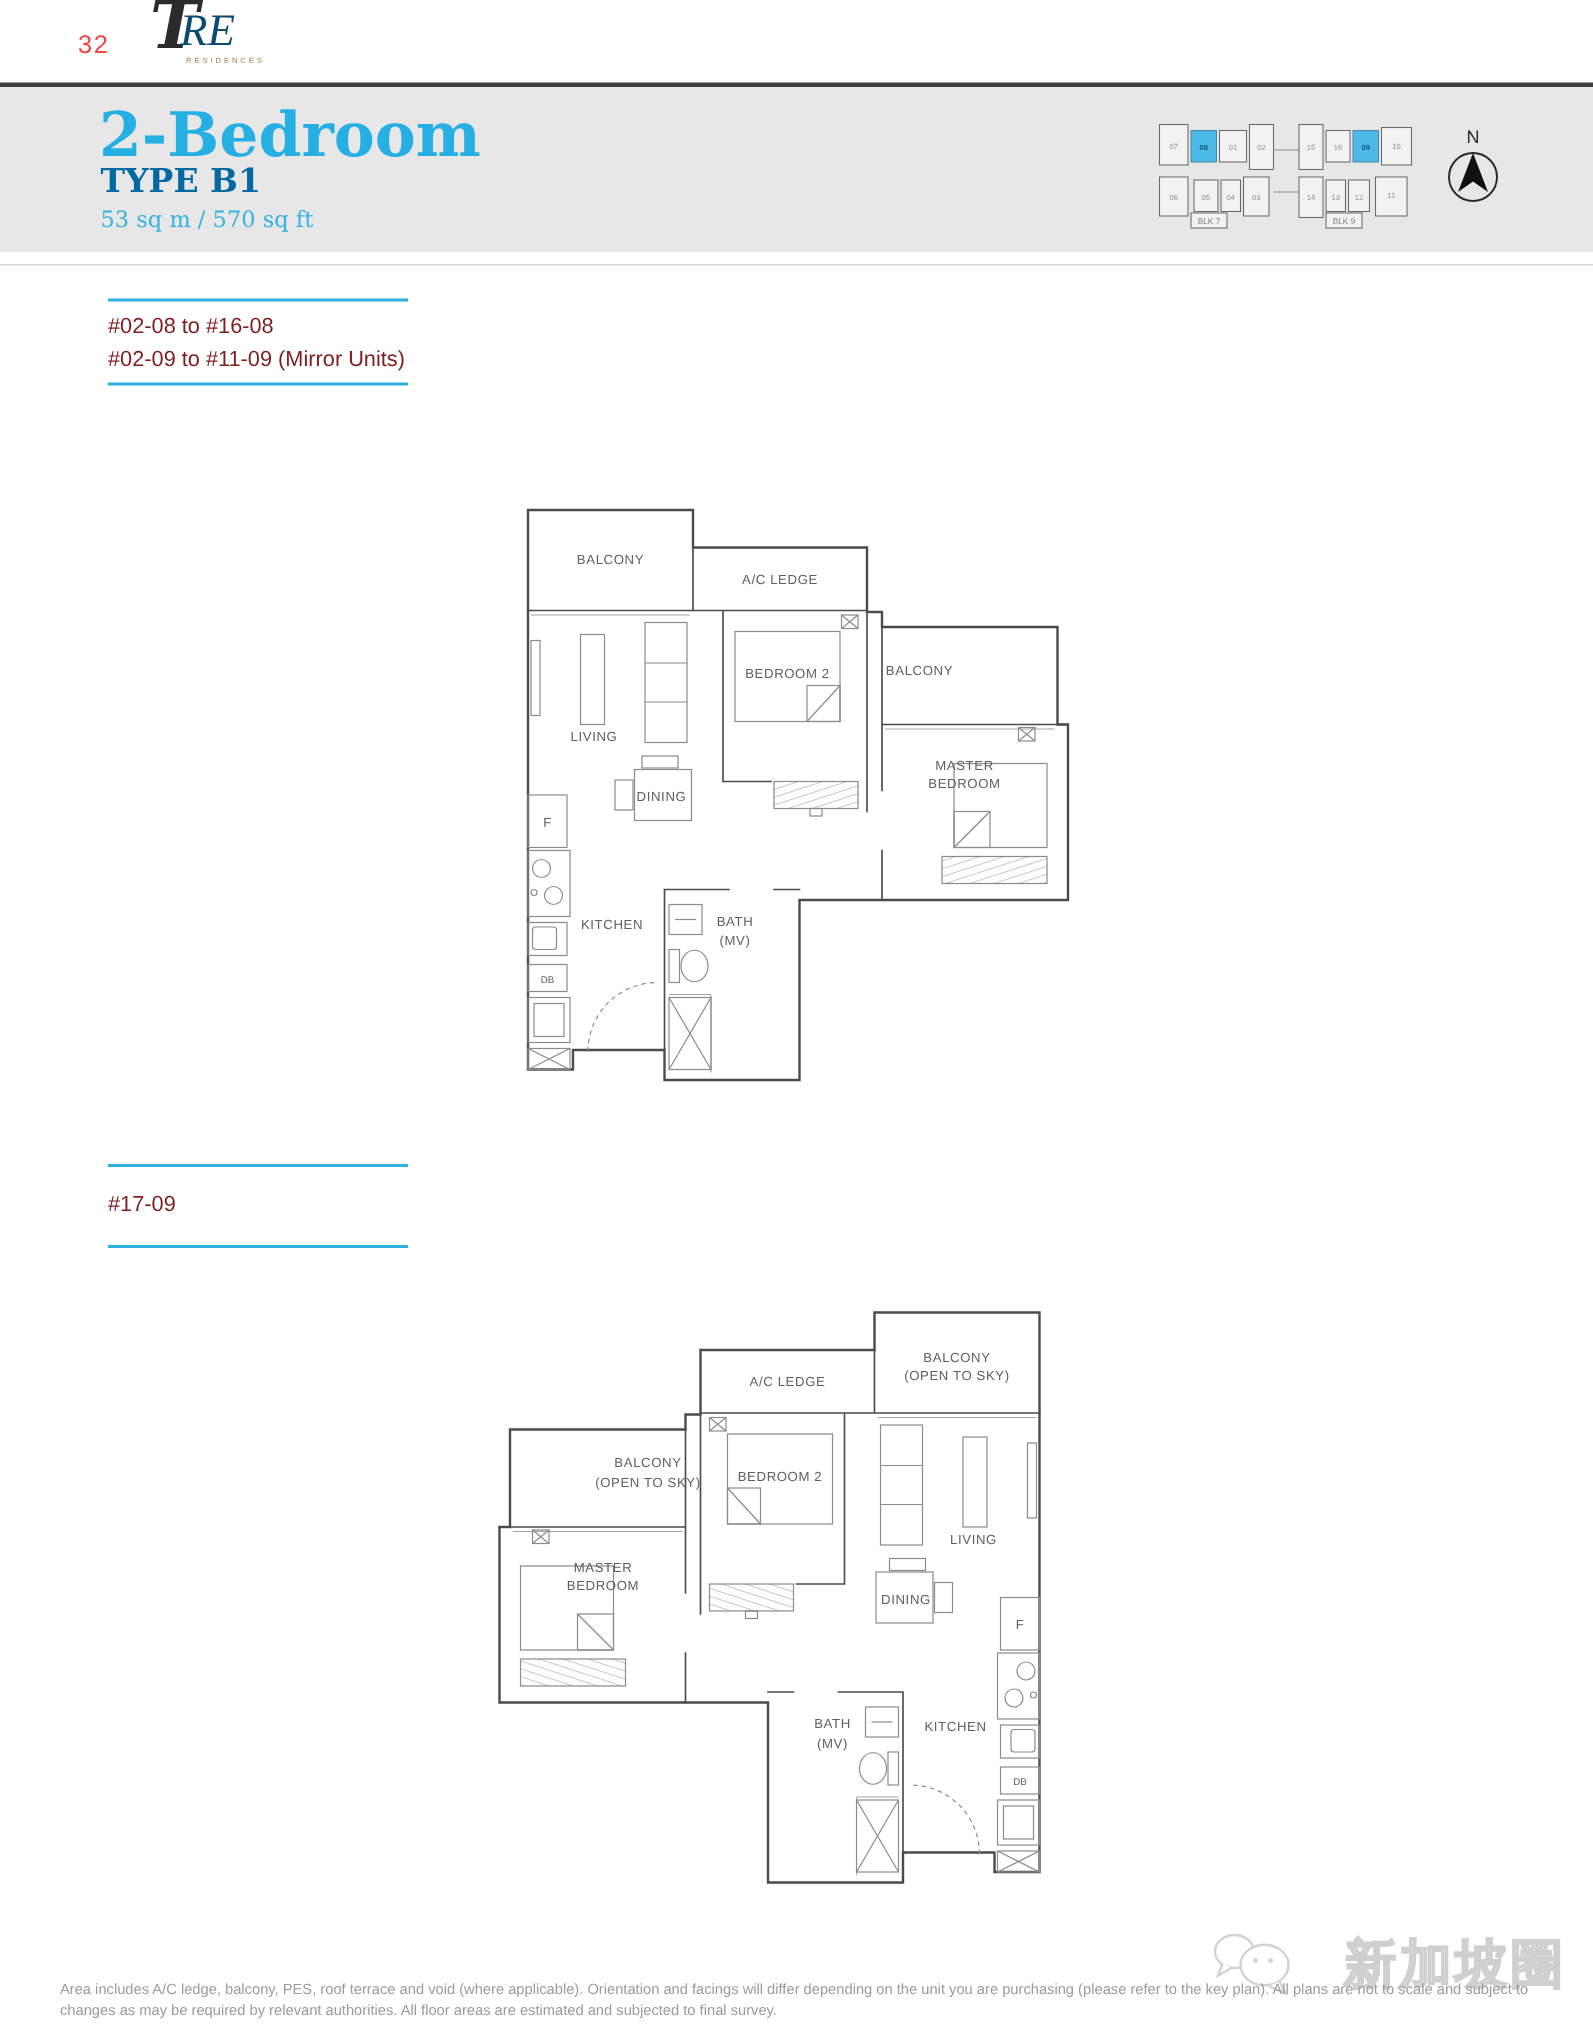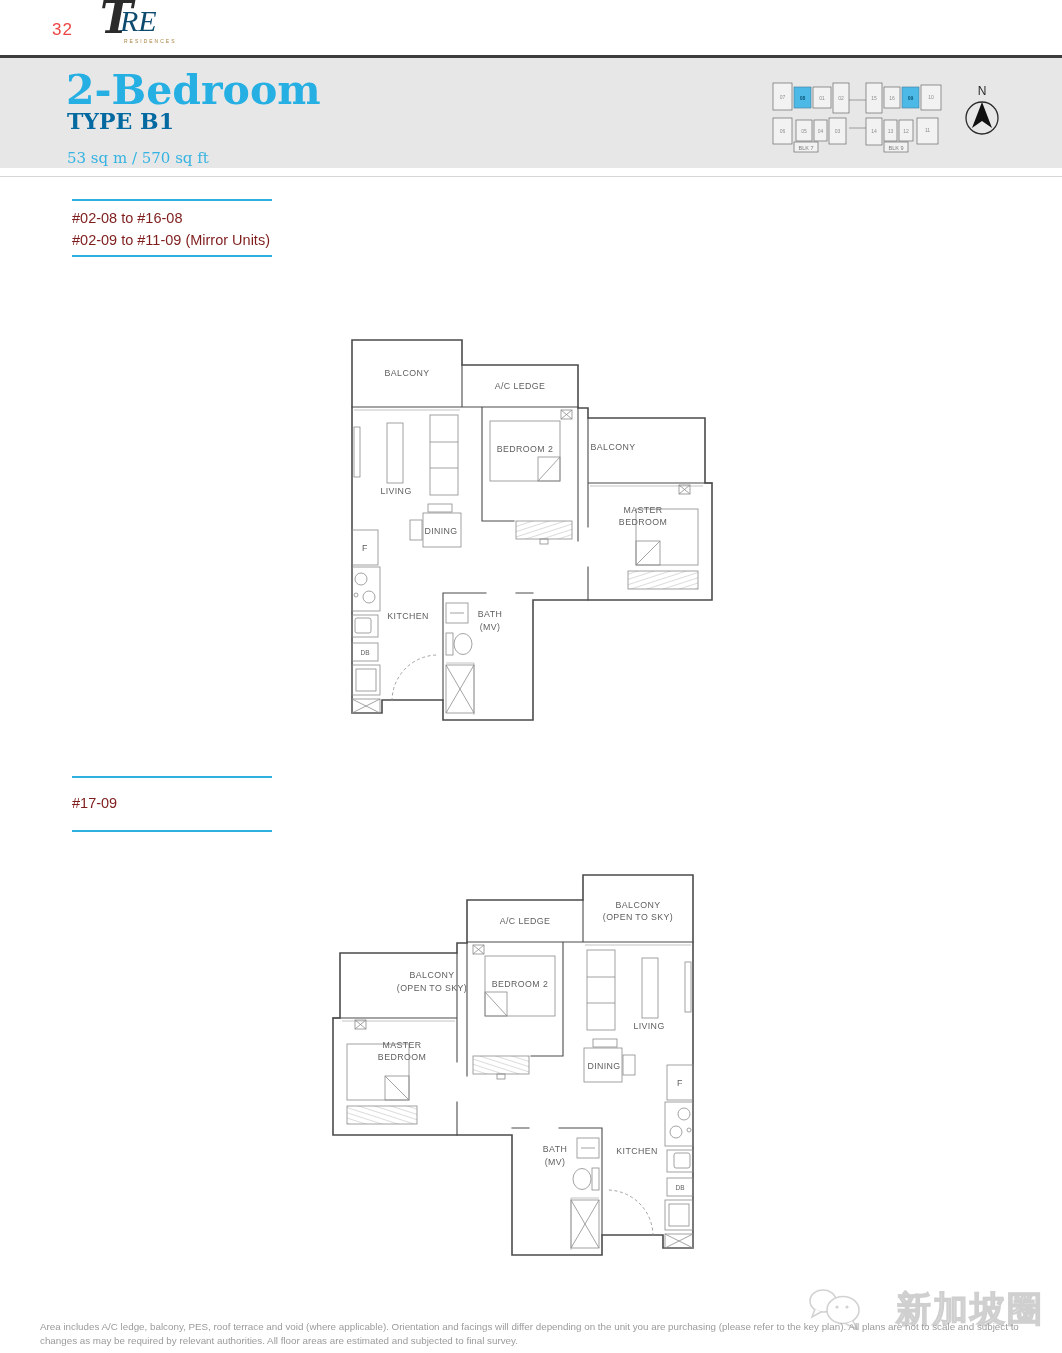--- a/index.html
+++ b/index.html
@@ -16,21 +16,21 @@
             position:absolute;left:20px;top:4px;}
   #logo .sub{position:absolute;left:24px;top:38px;font-size:5px;color:#a8823e;letter-spacing:2px;}
   #rule-dark{left:0;top:55px;width:1062px;height:3px;background:#3d3d3d;}
   #header-band{left:0;top:58px;width:1062px;height:110px;background:#e7e7e7;}
   #rule-light{left:0;top:176px;width:1062px;height:1px;background:#d6d6d6;}
 
   #title{left:66px;top:66px;font-family:"DejaVu Serif",serif;font-weight:bold;
          font-size:41px;color:#25afe3;}
   #type{left:67px;top:108px;font-family:"DejaVu Serif",serif;font-weight:600;
         font-size:22px;color:#0369a1;}
-  #area{left:67px;top:137px;font-family:"DejaVu Serif",serif;font-size:15px;color:#35b3e2;margin-top:12px;}
+  #area{left:67px;top:137px;font-family:"DejaVu Serif",serif;font-size:15px;color:#35b3e2;}
 
   
   .cyan-rule{height:2px;background:#2eb0e0;}
   .unit-text{font-size:14.5px;color:#7f1d1d;line-height:22px;}
 
   
   .wall{stroke:#4b4b4b;stroke-width:1.6;fill:none;stroke-linecap:square;}
   .wall2{stroke:#4b4b4b;stroke-width:1.1;fill:none;stroke-linecap:square;}
   .thin{stroke:#9a9a9a;stroke-width:0.6;fill:none;}
   .fix{stroke:#8b8b8b;stroke-width:0.8;fill:none;}

